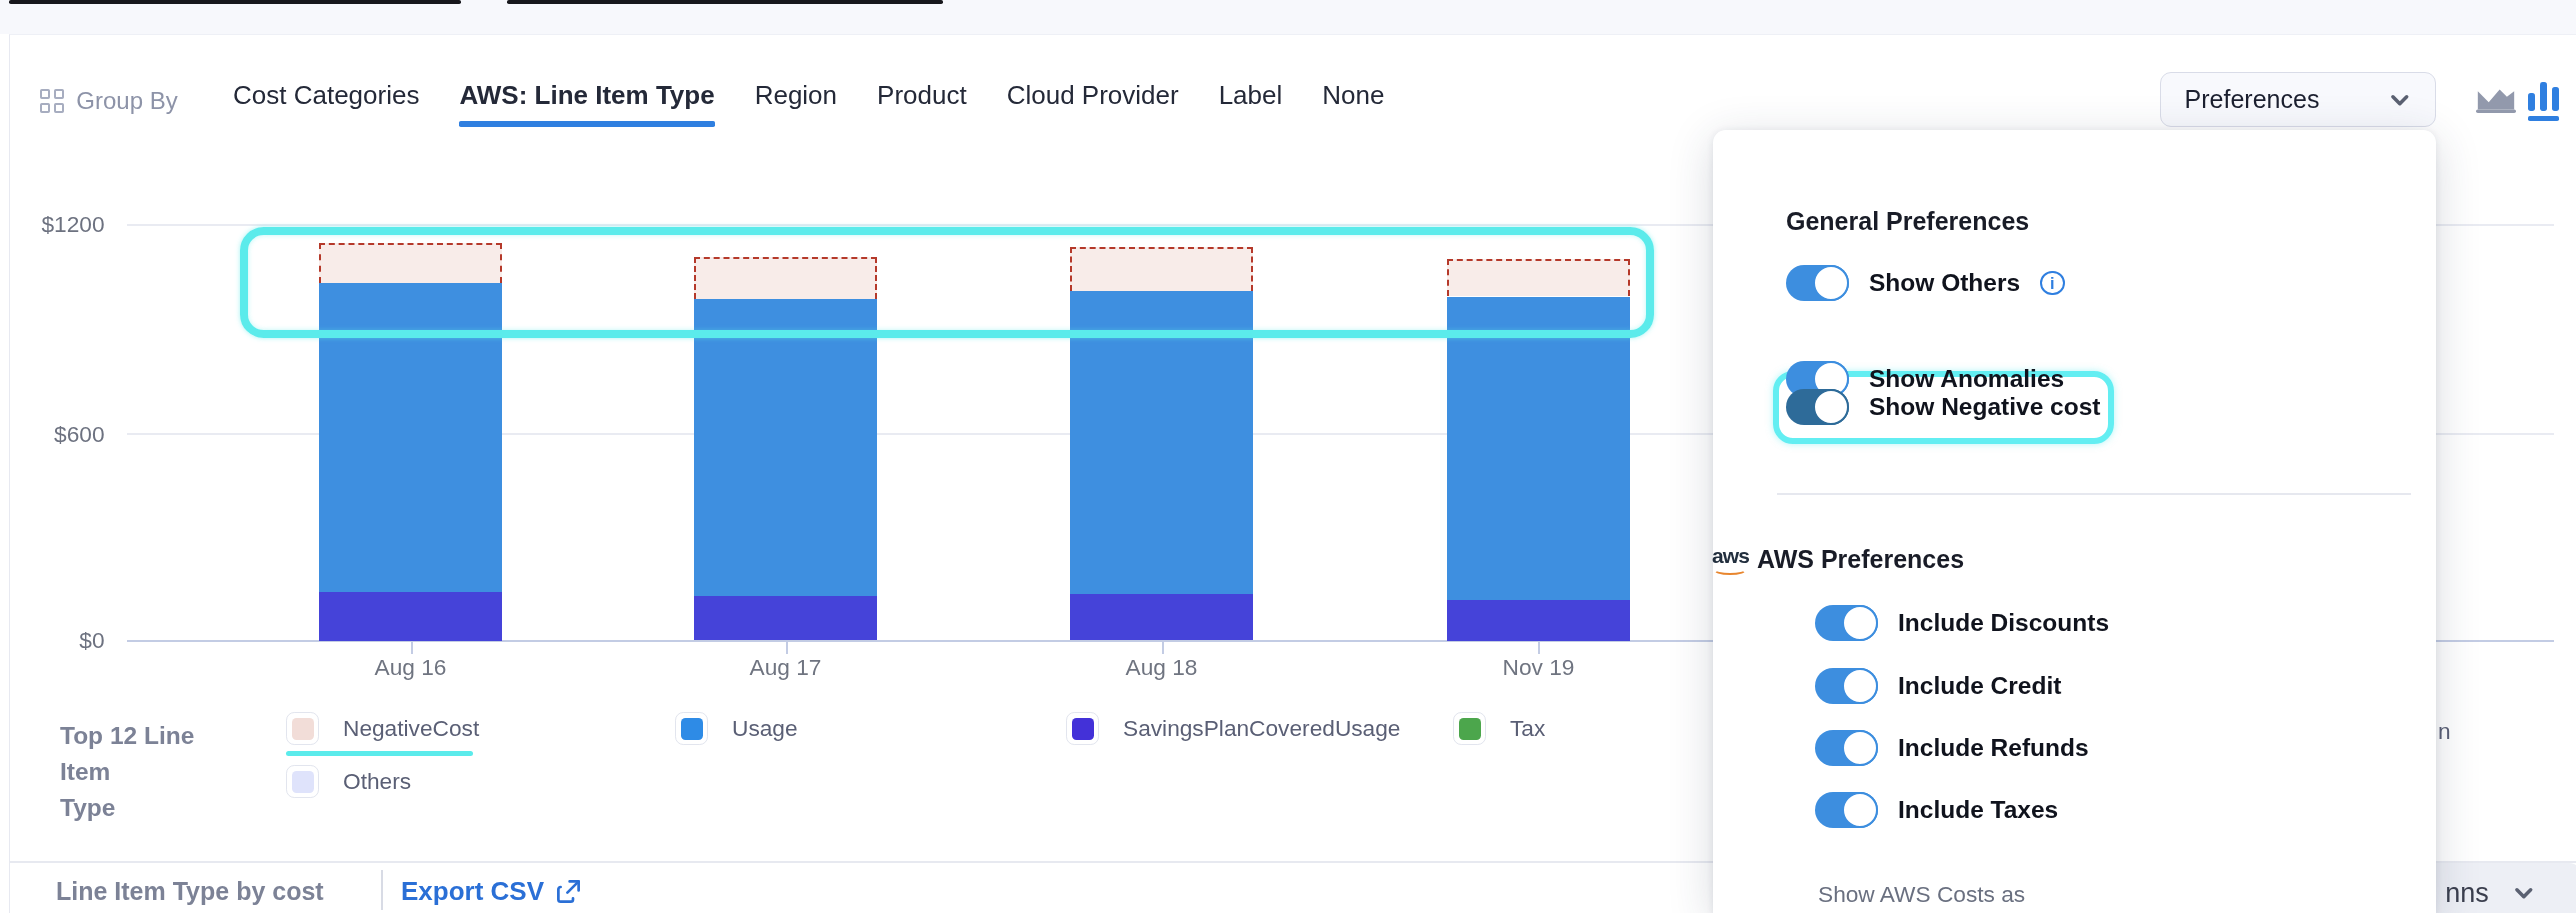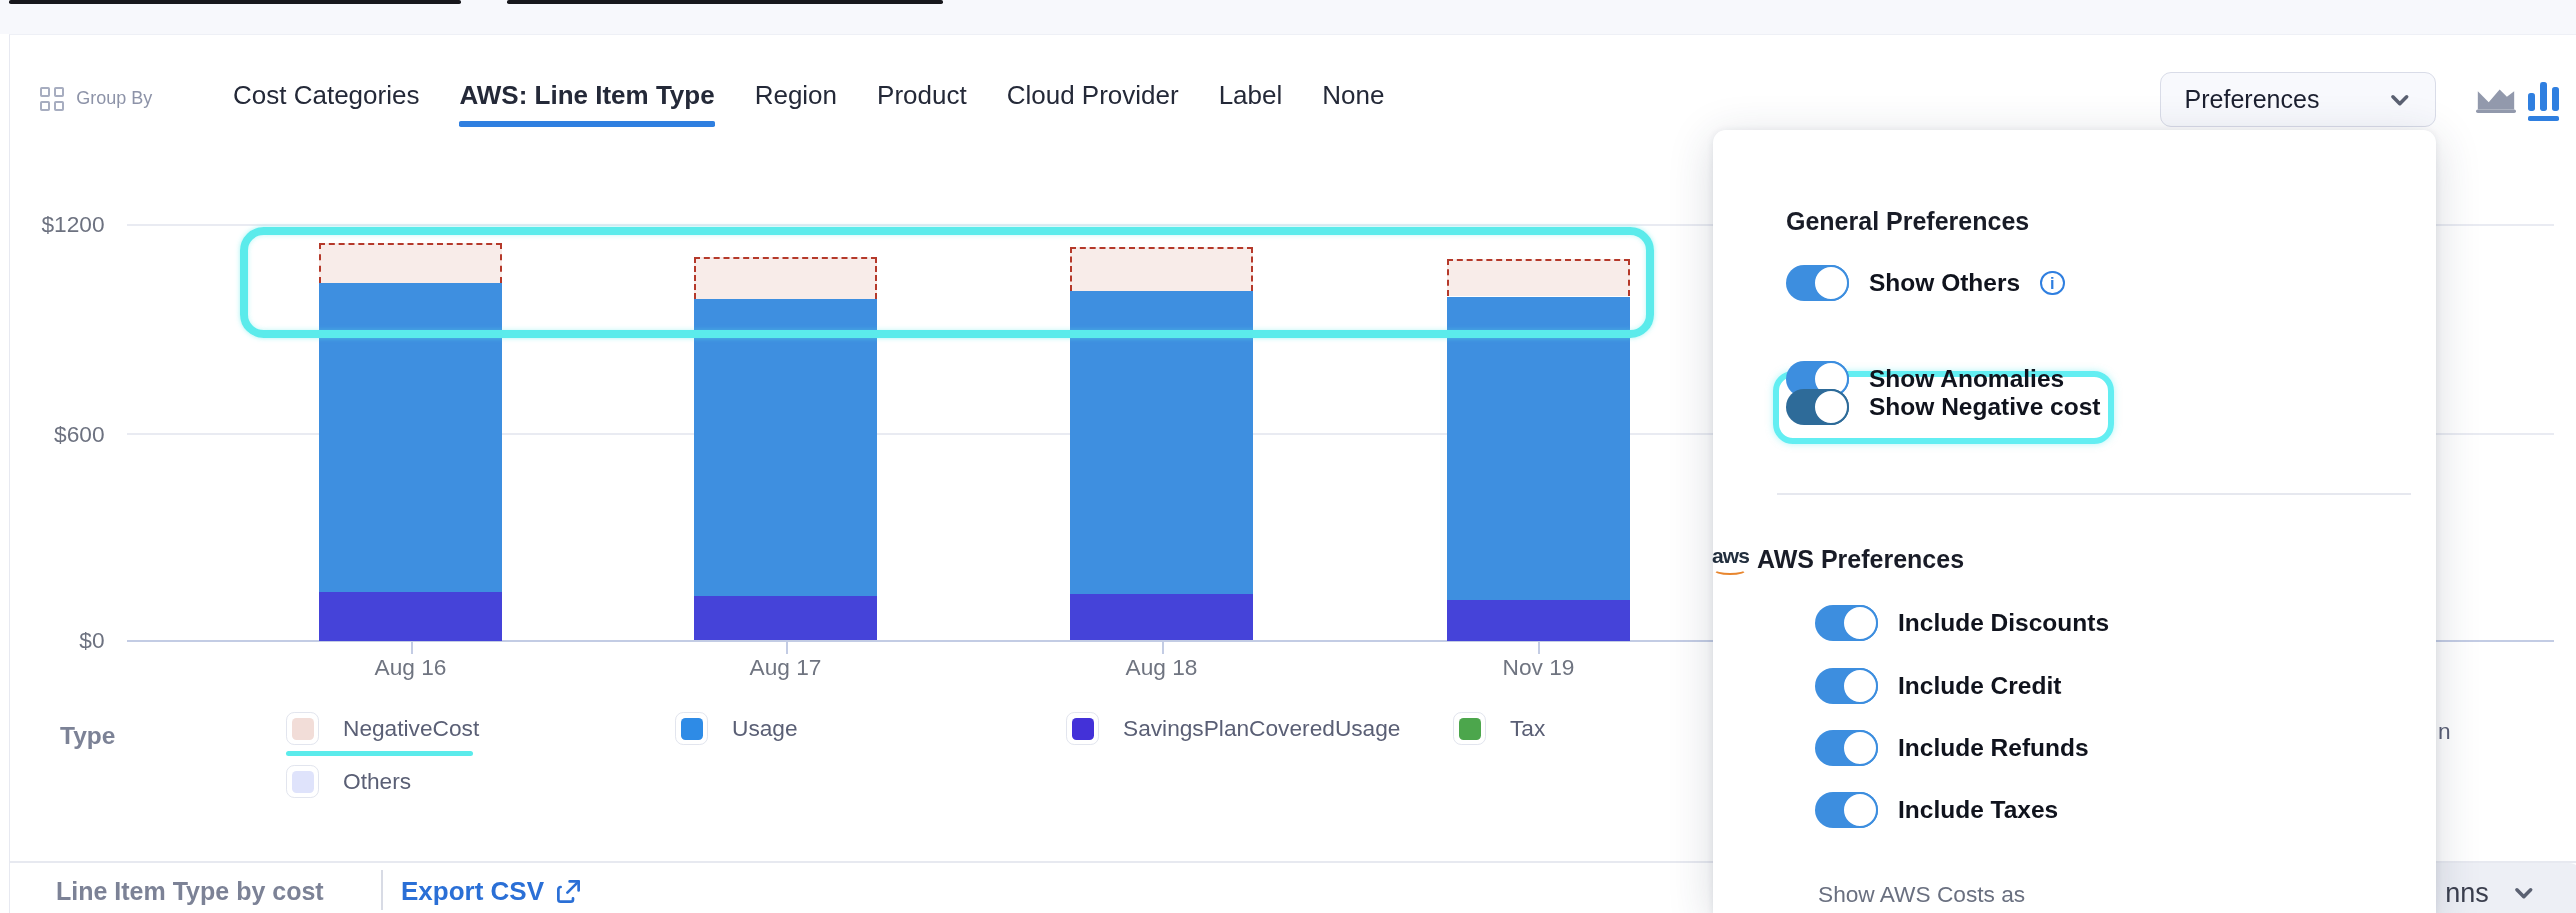--- a/index.html
+++ b/index.html
@@ -8,21 +8,21 @@
   .abs { position:absolute; }
 
   
   #top-strip { left:0; top:0; width:2576px; height:34px; background:#f7f8fc; }
   .top-dark-line { top:0; height:3.6px; background:#17171c; border-radius:1.8px; }
   #card { left:9px; top:34px; width:2567px; height:879px; background:#ffffff;
           border-left:0.9px solid #e7e9f1; border-top:0.9px solid #eef0f6; }
 
   
   #groupby { left:40px; top:87px; display:flex; align-items:center; gap:12.7px; color:#8d93a8;
-             font-size:18px; font-weight:500;justify-content:space-between; }
+             font-size:24px; font-weight:500;justify-content:space-between; }
   .grid-icon { display:grid; grid-template-columns:10px 10px; grid-template-rows:10px 10px; gap:3.6px; }
   .grid-icon span { border:2.3px solid #a7adc0; border-radius:1.8px; }
   #tabs { left:233px; top:80px; display:flex; gap:40px; align-items:flex-start; }
   .tab { font-size:26px; color:#242938; padding-bottom:16.3px; position:relative; white-space:nowrap; cursor:pointer; }
   .tab.active { font-weight:600; }
   .tab.active::after { content:""; position:absolute; left:0; right:0; bottom:0; height:6.3px;
                        background:#2f7fe0; border-radius:1.8px; }
 
   #prefs-btn { left:2160px; top:72px; width:276px; height:55px; background:#f8f9fd;
     border:1.8px solid #d9dce8; border-radius:11px; display:flex; align-items:center;
@@ -167,20 +167,21 @@
     <div class="abs xtick-label" style="left: 1070px;">Aug 18</div>
     <div class="bar-seg " style="left: 1447px; top: 600px; width: 183px; height: 41px; background: rgb(69, 67, 217);"></div>
     <div class="bar-seg " style="left: 1447px; top: 297px; width: 183px; height: 303px; background: rgb(62, 143, 224);"></div>
     <div class="bar-seg seg-neg" style="left: 1447px; top: 259px; width: 183px; height: 37px;"></div>
     <div class="abs xtick-mark" style="left: 1538px;"></div>
     <div class="abs xtick-label" style="left: 1447px;">Nov 19</div>
   </div>
 <div class="abs" id="cyan-box"></div>
 
 <div class="abs" id="legend-title">
+  <div>Top 12 Line Item</div>
     <div>Type</div>
 </div>
 <div class="abs legend-item" style="left:286px; top:712px;">
   <span class="swatch">
       <i style="background:#f2ddd8"></i>
     </span>
   <span class="legend-label">NegativeCost</span>
 </div>
 <div class="abs" id="legend-underline"></div>
 <div class="abs legend-item" style="left:675px; top:712px;">

